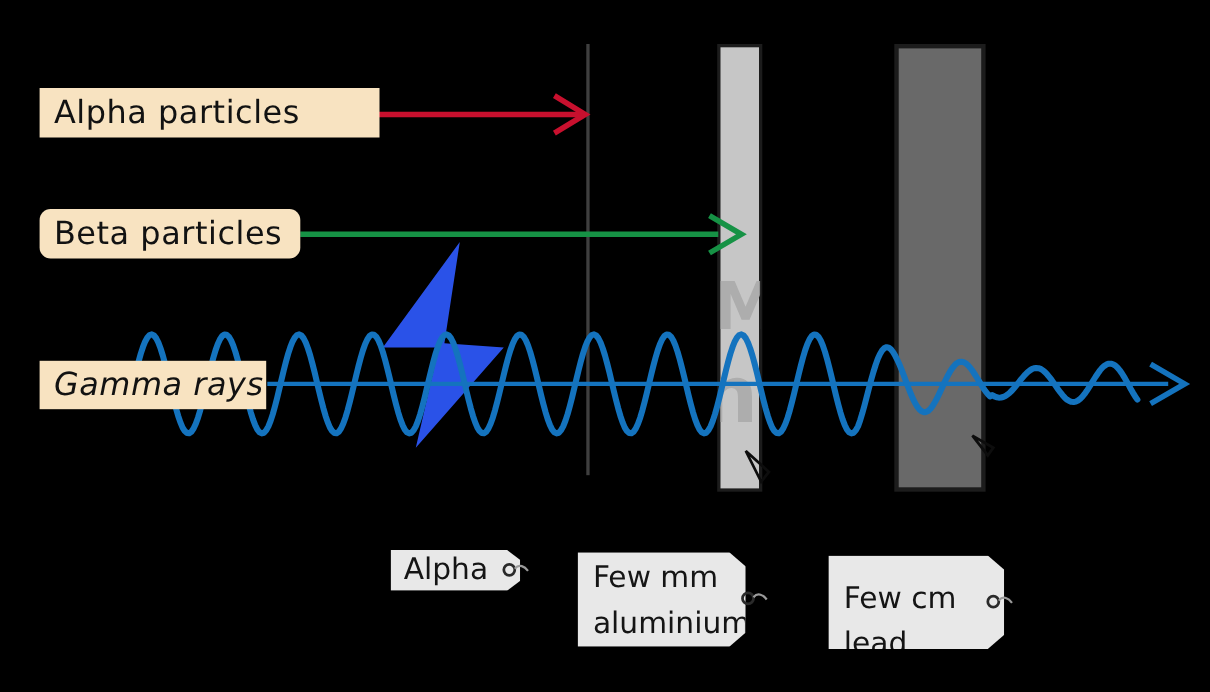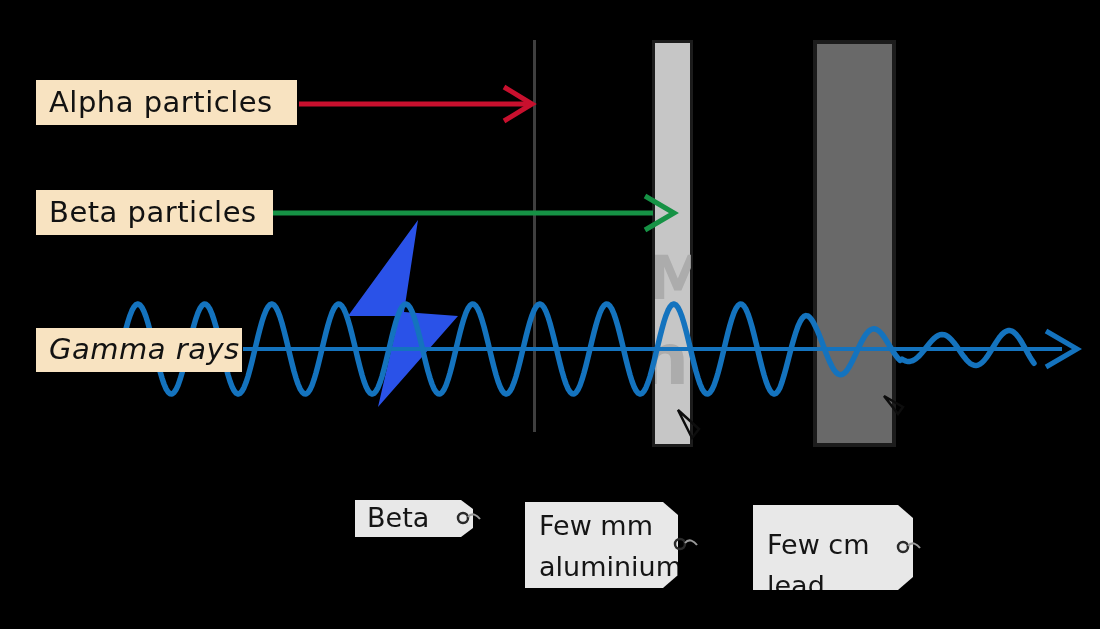--- a/index.html
+++ b/index.html
@@ -62,32 +62,32 @@
       <line x1="243" y1="349" x2="1062" y2="349" style="stroke:var(--gamma-wave)" stroke-width="4"></line>
       <polyline points="1046,331 1077,349 1046,367" fill="none" style="stroke:var(--gamma-wave)" stroke-width="5"></polyline>
     </g>
 
     <path id="gamma-wave-path" d="M120.0,353.2L122.0,344.8L124.0,336.5L126.0,328.7L128.0,321.5L130.0,315.4L132.0,310.4L134.0,306.8L136.0,304.6L138.0,304.0L140.0,305.0L142.0,307.5L144.0,311.5L146.0,316.8L148.0,323.2L150.0,330.6L152.0,338.5L154.0,346.9L156.0,355.3L158.0,363.5L160.0,371.2L162.0,378.1L164.0,384.0L166.0,388.7L168.0,391.9L170.0,393.7L172.0,393.9L174.0,392.5L176.0,389.6L178.0,385.3L180.0,379.7L182.0,373.0L184.0,365.5L186.0,357.4L188.0,349.0L190.0,340.6L192.0,332.5L194.0,325.0L196.0,318.3L198.0,312.7L200.0,308.4L202.0,305.5L204.0,304.1L206.0,304.3L208.0,306.1L210.0,309.3L212.0,314.0L214.0,319.9L216.0,326.8L218.0,334.5L220.0,342.7L222.0,351.1L224.0,359.5L226.0,367.4L228.0,374.8L230.0,381.2L232.0,386.5L234.0,390.5L236.0,393.0L238.0,394.0L240.0,393.4L242.0,391.2L244.0,387.6L246.0,382.6L248.0,376.5L250.0,369.3L252.0,361.5L254.0,353.2L256.0,344.8L258.0,336.5L260.0,328.7L262.0,321.5L264.0,315.4L266.0,310.4L268.0,306.8L270.0,304.6L272.0,304.0L274.0,305.0L276.0,307.5L278.0,311.5L280.0,316.8L282.0,323.2L284.0,330.6L286.0,338.5L288.0,346.9L290.0,355.3L292.0,363.5L294.0,371.2L296.0,378.1L298.0,384.0L300.0,388.7L302.0,391.9L304.0,393.7L306.0,393.9L308.0,392.5L310.0,389.6L312.0,385.3L314.0,379.7L316.0,373.0L318.0,365.5L320.0,357.4L322.0,349.0L324.0,340.6L326.0,332.5L328.0,325.0L330.0,318.3L332.0,312.7L334.0,308.4L336.0,305.5L338.0,304.1L340.0,304.3L342.0,306.1L344.0,309.3L346.0,314.0L348.0,319.9L350.0,326.8L352.0,334.5L354.0,342.7L356.0,351.1L358.0,359.5L360.0,367.4L362.0,374.8L364.0,381.2L366.0,386.5L368.0,390.5L370.0,393.0L372.0,394.0L374.0,393.4L376.0,391.2L378.0,387.6L380.0,382.6L382.0,376.5L384.0,369.3L386.0,361.5L388.0,353.2L390.0,344.8L392.0,336.5L394.0,328.7L396.0,321.5L398.0,315.4L400.0,310.4L402.0,306.8L404.0,304.6L406.0,304.0L408.0,305.0L410.0,307.5L412.0,311.5L414.0,316.8L416.0,323.2L418.0,330.6L420.0,338.5L422.0,346.9L424.0,355.3L426.0,363.5L428.0,371.2L430.0,378.1L432.0,384.0L434.0,388.7L436.0,391.9L438.0,393.7L440.0,393.9L442.0,392.5L444.0,389.6L446.0,385.3L448.0,379.7L450.0,373.0L452.0,365.5L454.0,357.4L456.0,349.0L458.0,340.6L460.0,332.5L462.0,325.0L464.0,318.3L466.0,312.7L468.0,308.4L470.0,305.5L472.0,304.1L474.0,304.3L476.0,306.1L478.0,309.3L480.0,314.0L482.0,319.9L484.0,326.8L486.0,334.5L488.0,342.7L490.0,351.1L492.0,359.5L494.0,367.4L496.0,374.8L498.0,381.2L500.0,386.5L502.0,390.5L504.0,393.0L506.0,394.0L508.0,393.4L510.0,391.2L512.0,387.6L514.0,382.6L516.0,376.5L518.0,369.3L520.0,361.5L522.0,353.2L524.0,344.8L526.0,336.5L528.0,328.7L530.0,321.5L532.0,315.4L534.0,310.4L536.0,306.8L538.0,304.6L540.0,304.0L542.0,305.0L544.0,307.5L546.0,311.5L548.0,316.8L550.0,323.2L552.0,330.6L554.0,338.5L556.0,346.9L558.0,355.3L560.0,363.5L562.0,371.2L564.0,378.1L566.0,384.0L568.0,388.7L570.0,391.9L572.0,393.7L574.0,393.9L576.0,392.5L578.0,389.6L580.0,385.3L582.0,379.7L584.0,373.0L586.0,365.5L588.0,357.4L590.0,349.0L592.0,340.6L594.0,332.5L596.0,325.0L598.0,318.3L600.0,312.7L602.0,308.4L604.0,305.5L606.0,304.1L608.0,304.3L610.0,306.1L612.0,309.3L614.0,314.0L616.0,319.9L618.0,326.8L620.0,334.5L622.0,342.7L624.0,351.1L626.0,359.5L628.0,367.4L630.0,374.8L632.0,381.2L634.0,386.5L636.0,390.5L638.0,393.0L640.0,394.0L642.0,393.4L644.0,391.2L646.0,387.6L648.0,382.6L650.0,376.5L652.0,369.3L654.0,361.5L656.0,353.2L658.0,344.8L660.0,336.5L662.0,328.7L664.0,321.5L666.0,315.4L668.0,310.4L670.0,306.8L672.0,304.6L674.0,304.0L676.0,305.0L678.0,307.5L680.0,311.5L682.0,316.8L684.0,323.2L686.0,330.6L688.0,338.5L690.0,346.9L692.0,355.3L694.0,363.5L696.0,371.2L698.0,378.1L700.0,384.0L702.0,388.7L704.0,391.9L706.0,393.7L708.0,393.9L710.0,392.5L712.0,389.6L714.0,385.3L716.0,379.7L718.0,373.0L720.0,365.5L722.0,357.4L724.0,349.0L726.0,340.6L728.0,332.5L730.0,325.0L732.0,318.3L734.0,312.7L736.0,308.4L738.0,305.5L740.0,304.1L742.0,304.3L744.0,306.1L746.0,309.3L748.0,314.0L750.0,319.9L752.0,326.8L754.0,334.5L756.0,342.7L758.0,351.1L760.0,359.5L762.0,367.4L764.0,374.8L766.0,381.2L768.0,386.5L770.0,390.5L772.0,393.0L774.0,394.0L776.0,393.4L778.0,391.2L780.0,387.6L782.0,382.0L784.0,375.4L786.0,368.2L788.0,360.5L790.0,352.8L792.0,345.3L794.0,338.2L796.0,331.8L798.0,326.2L800.0,321.8L802.0,318.5L804.0,316.4L806.0,315.6L808.0,316.0L810.0,317.6L812.0,320.2L814.0,323.7L816.0,327.7L818.0,332.1L820.0,337.0L822.0,342.3L824.0,347.7L826.0,353.0L828.0,358.0L830.0,362.6L832.0,366.6L834.0,369.9L836.0,372.4L838.0,374.0L840.0,374.7L842.0,374.5L844.0,373.4L846.0,371.5L848.0,368.8L850.0,365.5L852.0,361.8L854.0,357.6L856.0,353.3L858.0,349.0L860.0,344.8L862.0,340.8L864.0,337.3L866.0,334.3L868.0,331.9L870.0,330.1L872.0,329.1L874.0,328.8L876.0,329.2L878.0,330.3L880.0,332.0L882.0,334.3L884.0,336.9L886.0,340.0L888.0,343.2L890.0,346.5L892.0,349.8L894.0,352.9L896.0,355.8L898.0,358.3L900.0,360.4L902.0,359.1L904.0,360.3L906.0,361.1L908.0,361.5L910.0,361.4L912.0,360.9L914.0,360.0L916.0,358.7L918.0,357.0L920.0,355.0L922.0,352.7L924.0,350.3L926.0,347.7L928.0,345.2L930.0,342.8L932.0,340.5L934.0,338.5L936.0,336.9L938.0,335.6L940.0,334.8L942.0,334.5L944.0,334.7L946.0,335.4L948.0,336.6L950.0,338.3L952.0,340.4L954.0,342.8L956.0,345.4L958.0,348.3L960.0,351.2L962.0,354.1L964.0,356.8L966.0,359.3L968.0,361.5L970.0,363.3L972.0,364.5L974.0,365.3L976.0,365.5L978.0,365.1L980.0,364.1L982.0,362.6L984.0,360.6L986.0,358.1L988.0,355.3L990.0,352.2L992.0,349.0L994.0,345.7L996.0,342.5L998.0,339.5L1000.0,336.7L1002.0,334.4L1004.0,332.6L1006.0,331.3L1008.0,330.6L1010.0,330.6L1012.0,331.2L1014.0,332.4L1016.0,334.3L1018.0,336.7L1020.0,339.5L1022.0,342.8L1024.0,346.3L1026.0,349.9L1028.0,353.6L1030.0,357.1L1032.0,360.4L1034.0,363.3" fill="none" style="stroke:var(--gamma-wave)" stroke-width="5.5" stroke-linecap="round" stroke-linejoin="round"></path>
 
     <polygon points="699,429 678,410 692,438" fill="none" stroke="#0d0d0d" stroke-width="2.5"></polygon>
     <polygon points="903,407 884,396 898,414" fill="none" stroke="#0d0d0d" stroke-width="2.5"></polygon>
   </svg>
 
-  <div class="cap-label" style="left:36px;top:80px;width:261px;height:45px;">
+  <div class="cap-label" style="left:36px;top:80px;width:309px;height:45px;">
     <span>Alpha particles</span>
   </div>
-  <div class="cap-label" style="left:36px;top:190px;width:237px;height:45px;">
+  <div class="cap-label" style="left:36px;top:190px;width:237px;height:45px;border-radius:10px;">
     <span>Beta particles</span>
   </div>
   <div class="cap-label" style="left:36px;top:328px;width:206px;height:44px;font-style:italic;">
     <span>Gamma rays</span>
   </div>
 
   <div class="tag tag-paper-shape" style="left:355px;top:500px;width:118px;height:37px;">
-    <span class="tline" style="line-height:35px;padding-left:12px;">Beta</span>
+    <span class="tline" style="line-height:35px;padding-left:12px;">Alpha</span>
   </div>
   <div class="tag tag-big-shape" style="left:525px;top:502px;width:153px;height:86px;padding-top:3px;">
     <span class="tline">Few mm</span>
     <span class="tline">aluminium</span>
   </div>
   <div class="tag tag-big-shape" style="left:753px;top:505px;width:160px;height:85px;padding-top:19px;">
     <span class="tline">Few cm</span>
     <span class="tline">lead</span>
   </div>
 

